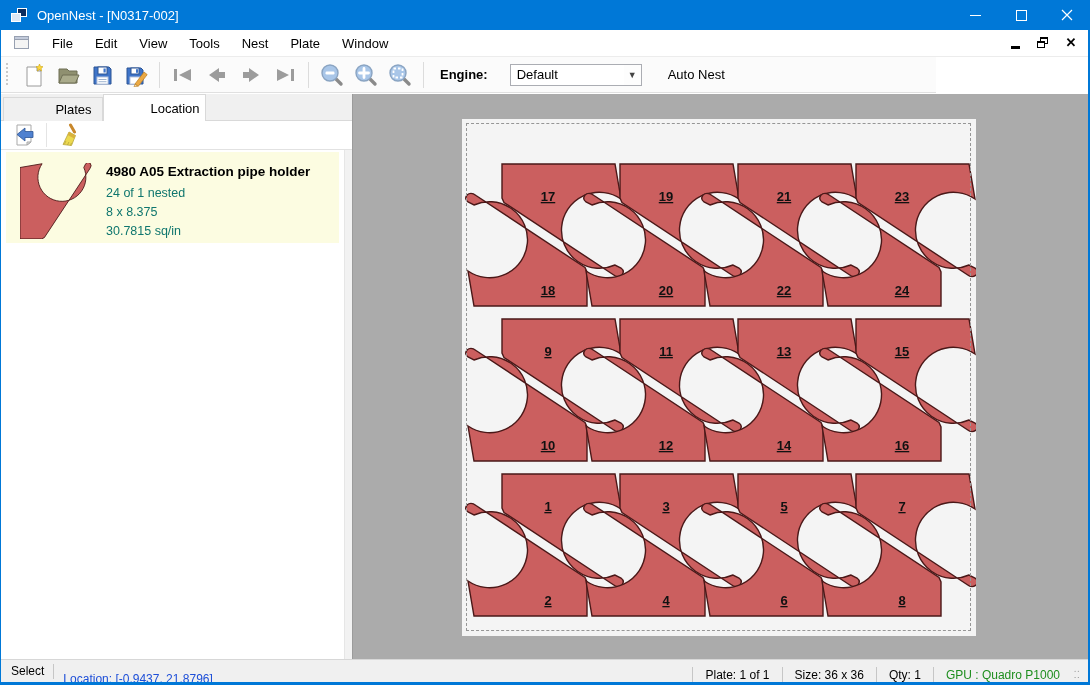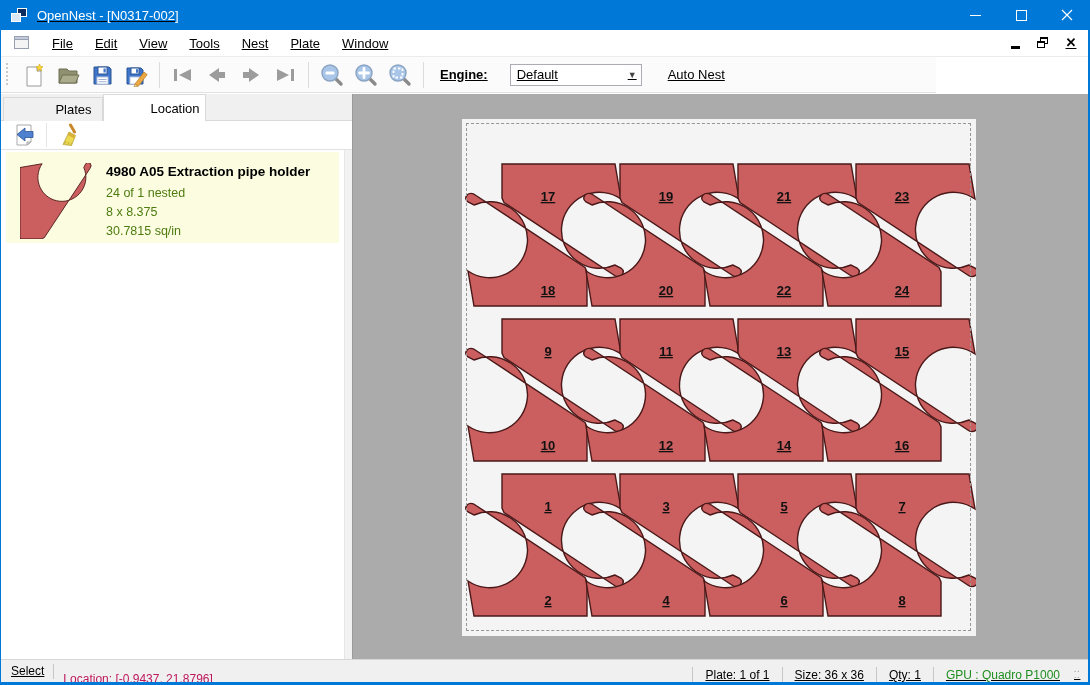--- a/index.html
+++ b/index.html
@@ -1,18 +1,18 @@
 <!DOCTYPE html>
 <html><head>
 <meta charset="utf-8">
 <style>
   * { margin:0; padding:0; box-sizing:border-box; }
   html,body { width:1090px; height:685px; overflow:hidden; }
   body { font-family:"Liberation Sans", sans-serif; position:relative; background:#fff; }
-  .abs { position:absolute;text-decoration:underline; }
+  .abs { position:absolute; }
 
   
   #titlebar { left:0; top:0; width:1090px; height:30px; background:#0078D7; display:flex; align-items:center; }
   #app-icon { width:17px; height:15px; margin-left:11px; position:relative; }
   #app-icon .w1 { position:absolute; left:6px; top:0; width:10px; height:9px; background:#0c2d5e; border:1px solid #fff; }
   #app-icon .w2 { position:absolute; left:0; top:5px; width:10px; height:9px; background:#dbe7f5; border:1px solid #fff; }
   #title-text { color:#fff; font-size:13px; margin-left:9px; }
   #caption-btns { margin-left:auto; display:flex; height:30px; }
   .cap-btn { width:46px; height:30px; display:flex; align-items:center; justify-content:center; color:#fff; font-size:13px; }
   .cap-btn svg { display:block; }
@@ -57,35 +57,35 @@
   #tab-drawings { left:102px; top:0; height:27px; width:103px; background:#fff; z-index:2; }
   #panel-toolbar { position:absolute; left:0; top:27px; width:352px; height:29px; background:#fff; border-bottom:1px solid #e2e2e2; display:flex; align-items:center; }
   .pt-btn { width:32px; height:26px; display:flex; align-items:center; justify-content:center; }
   .pt-sep { width:1px; height:24px; background:#e4e4e4; margin:0 5px; }
   #drawing-list { position:absolute; left:0; top:56px; width:343px; height:509px; background:#fff; }
   #sb-scroll { position:absolute; left:343px; top:56px; width:8px; height:509px; background:#f2f2f2; border-left:1px solid #e6e6e6; }
   #drawing-item { position:absolute; left:5px; top:2px; width:333px; height:91px; background:#fcfce1; display:flex; }
   #item-thumb { margin:11px 0 0 14px; width:72px; height:76px; flex:none; }
   #item-text { margin:12px 0 0 14px; }
   #item-title { font-size:13.5px; font-weight:bold; color:#000; margin-bottom:5px; }
-  .item-line { font-size:12.5px; color:#4d7c0f; line-height:19px; }
+  .item-line { font-size:12.5px; color:#0f766e; line-height:19px; }
   #panel-border { position:absolute; left:352px; top:94px; width:1px; height:565px; background:#9b9b9b; z-index:5; }
 
   
   #canvas { left:353px; top:94px; width:735px; height:565px; background:#ABABAB; overflow:hidden; }
   #plate { position:absolute; left:109px; top:25px; width:514px; height:517px; background:#F4F4F4; }
   #plate-dash { position:absolute; left:4px; top:4px; width:505px; height:508px; border:1px dashed #969696; }
   #nest-svg { position:absolute; left:0; top:0; }
   .part-label { font-size:13px; font-weight:bold; fill:#111; text-anchor:middle; }
 
   
   #statusbar { left:1px; top:659px; width:1087px; height:23px; background:#f0f0f0; border-top:1px solid #d7d7d7; display:flex; align-items:center; font-size:12px; }
   .sb-sep { width:1px; height:15px; background:#c6c6c6; }
   #sb-mode { margin-left:10px; margin-right:9px; color:#000; }
-  #sb-loc { margin-left:9px; color:#be185d;margin-top:15px; }
+  #sb-loc { margin-left:9px; color:#1d4ed8;margin-top:15px; }
   #sb-right { margin-left:auto; display:flex; align-items:flex-end; height:100%; }
   .sb-seg { padding:0 12px; white-space:nowrap; }
   #sb-grip { width:10px; height:10px; margin:8px 4px 0 2px; color:#9a9a9a; font-size:10px; line-height:6px; letter-spacing:1px; }
 </style>
 </head>
 <body>
 
 <div id="titlebar" class="abs">
   <div id="app-icon">
       <div class="w1"></div>

